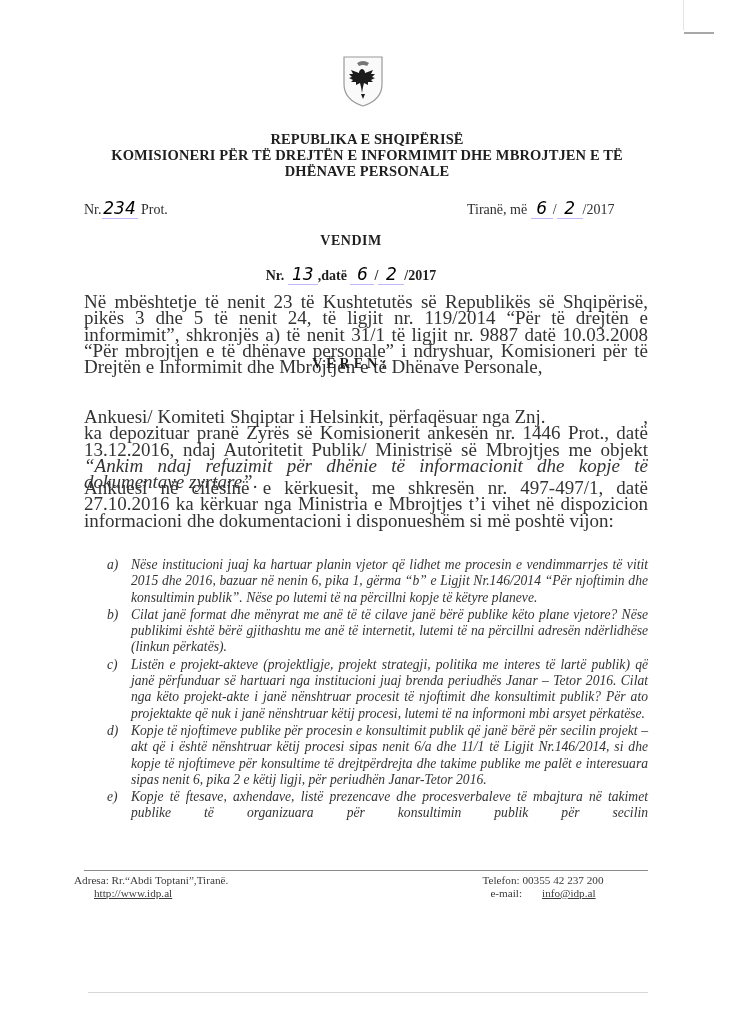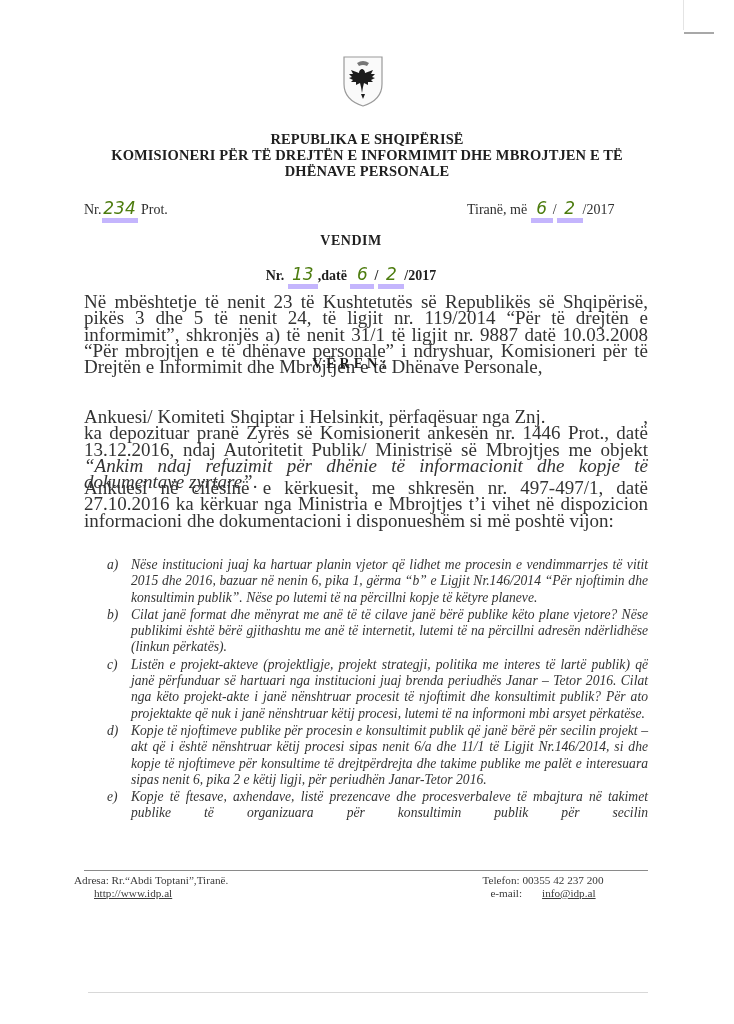--- a/index.html
+++ b/index.html
@@ -12,22 +12,22 @@
 
   .emblem { position: absolute; left: 340px; top: 54px; width: 46px; height: 54px; }
 
   .hdr { position: absolute; left: 0; width: 734px; text-align: center; font-weight: bold;
          font-size: 14.5px; color: #1f1f1f; letter-spacing: 0.1px; }
   .hdr1 { top: 131px; }
   .hdr2 { top: 147px; }
   .hdr3 { top: 163px; }
 
   .line-row { position: absolute; font-size: 14px; color: #2e2e2e; }
-  .hand { font-family: "DejaVu Sans", sans-serif; font-style: italic; color: #4d7c0f;
-          font-size: 17px; display: inline-block; border-bottom: 5px solid #c4b5fd; text-align: center; }
+  .hand { font-family: "DejaVu Sans", sans-serif; font-style: italic; color: #000000;
+          font-size: 17px; display: inline-block; border-bottom: 1px solid #c4b5fd; text-align: center; }
 
   .prot { left: 84px; top: 198px; }
   .tirane { left: 467px; top: 198px; }
 
   .title { position: absolute; left: 0; width: 702px; text-align: center; font-weight: bold; font-size: 14px; color: #1f1f1f; }
   .vendim { top: 233px; letter-spacing: 0.5px; }
   .vendim-nr { top: 264px; }
 
   .para { position: absolute; left: 84px; width: 564px; font-size: 19px; line-height: 16.3px;
           text-align: justify; color: #333; }

